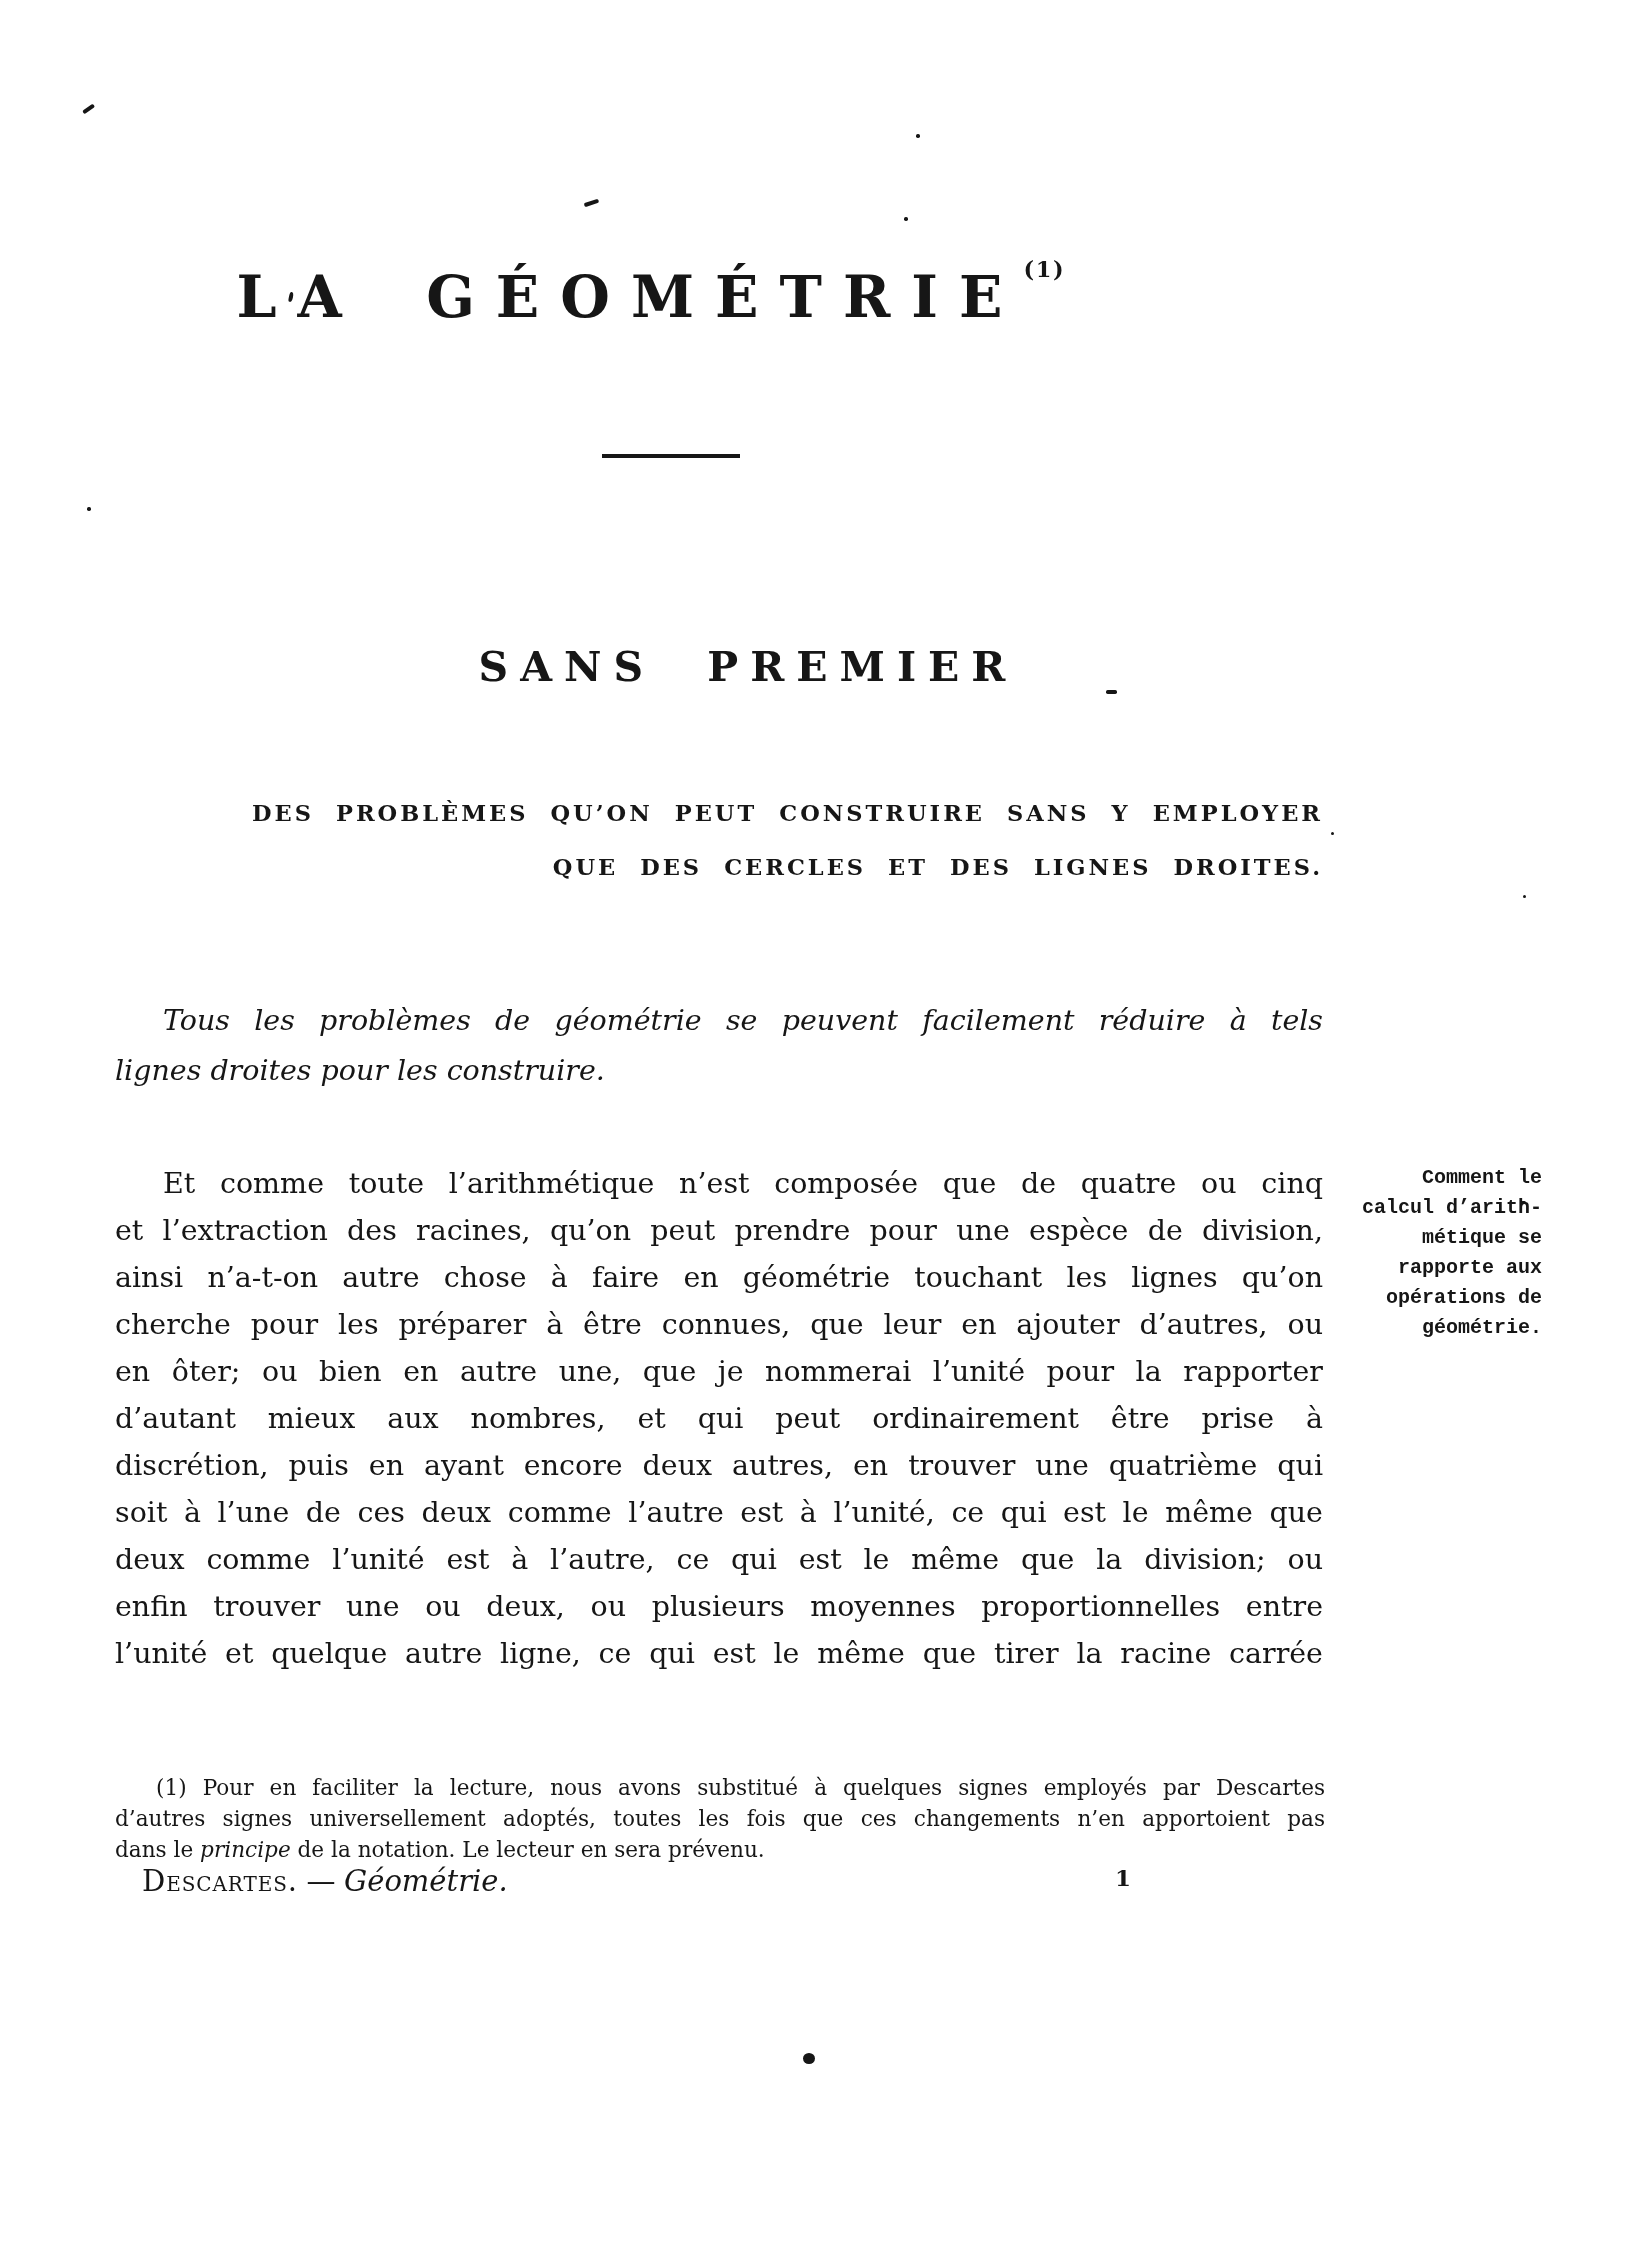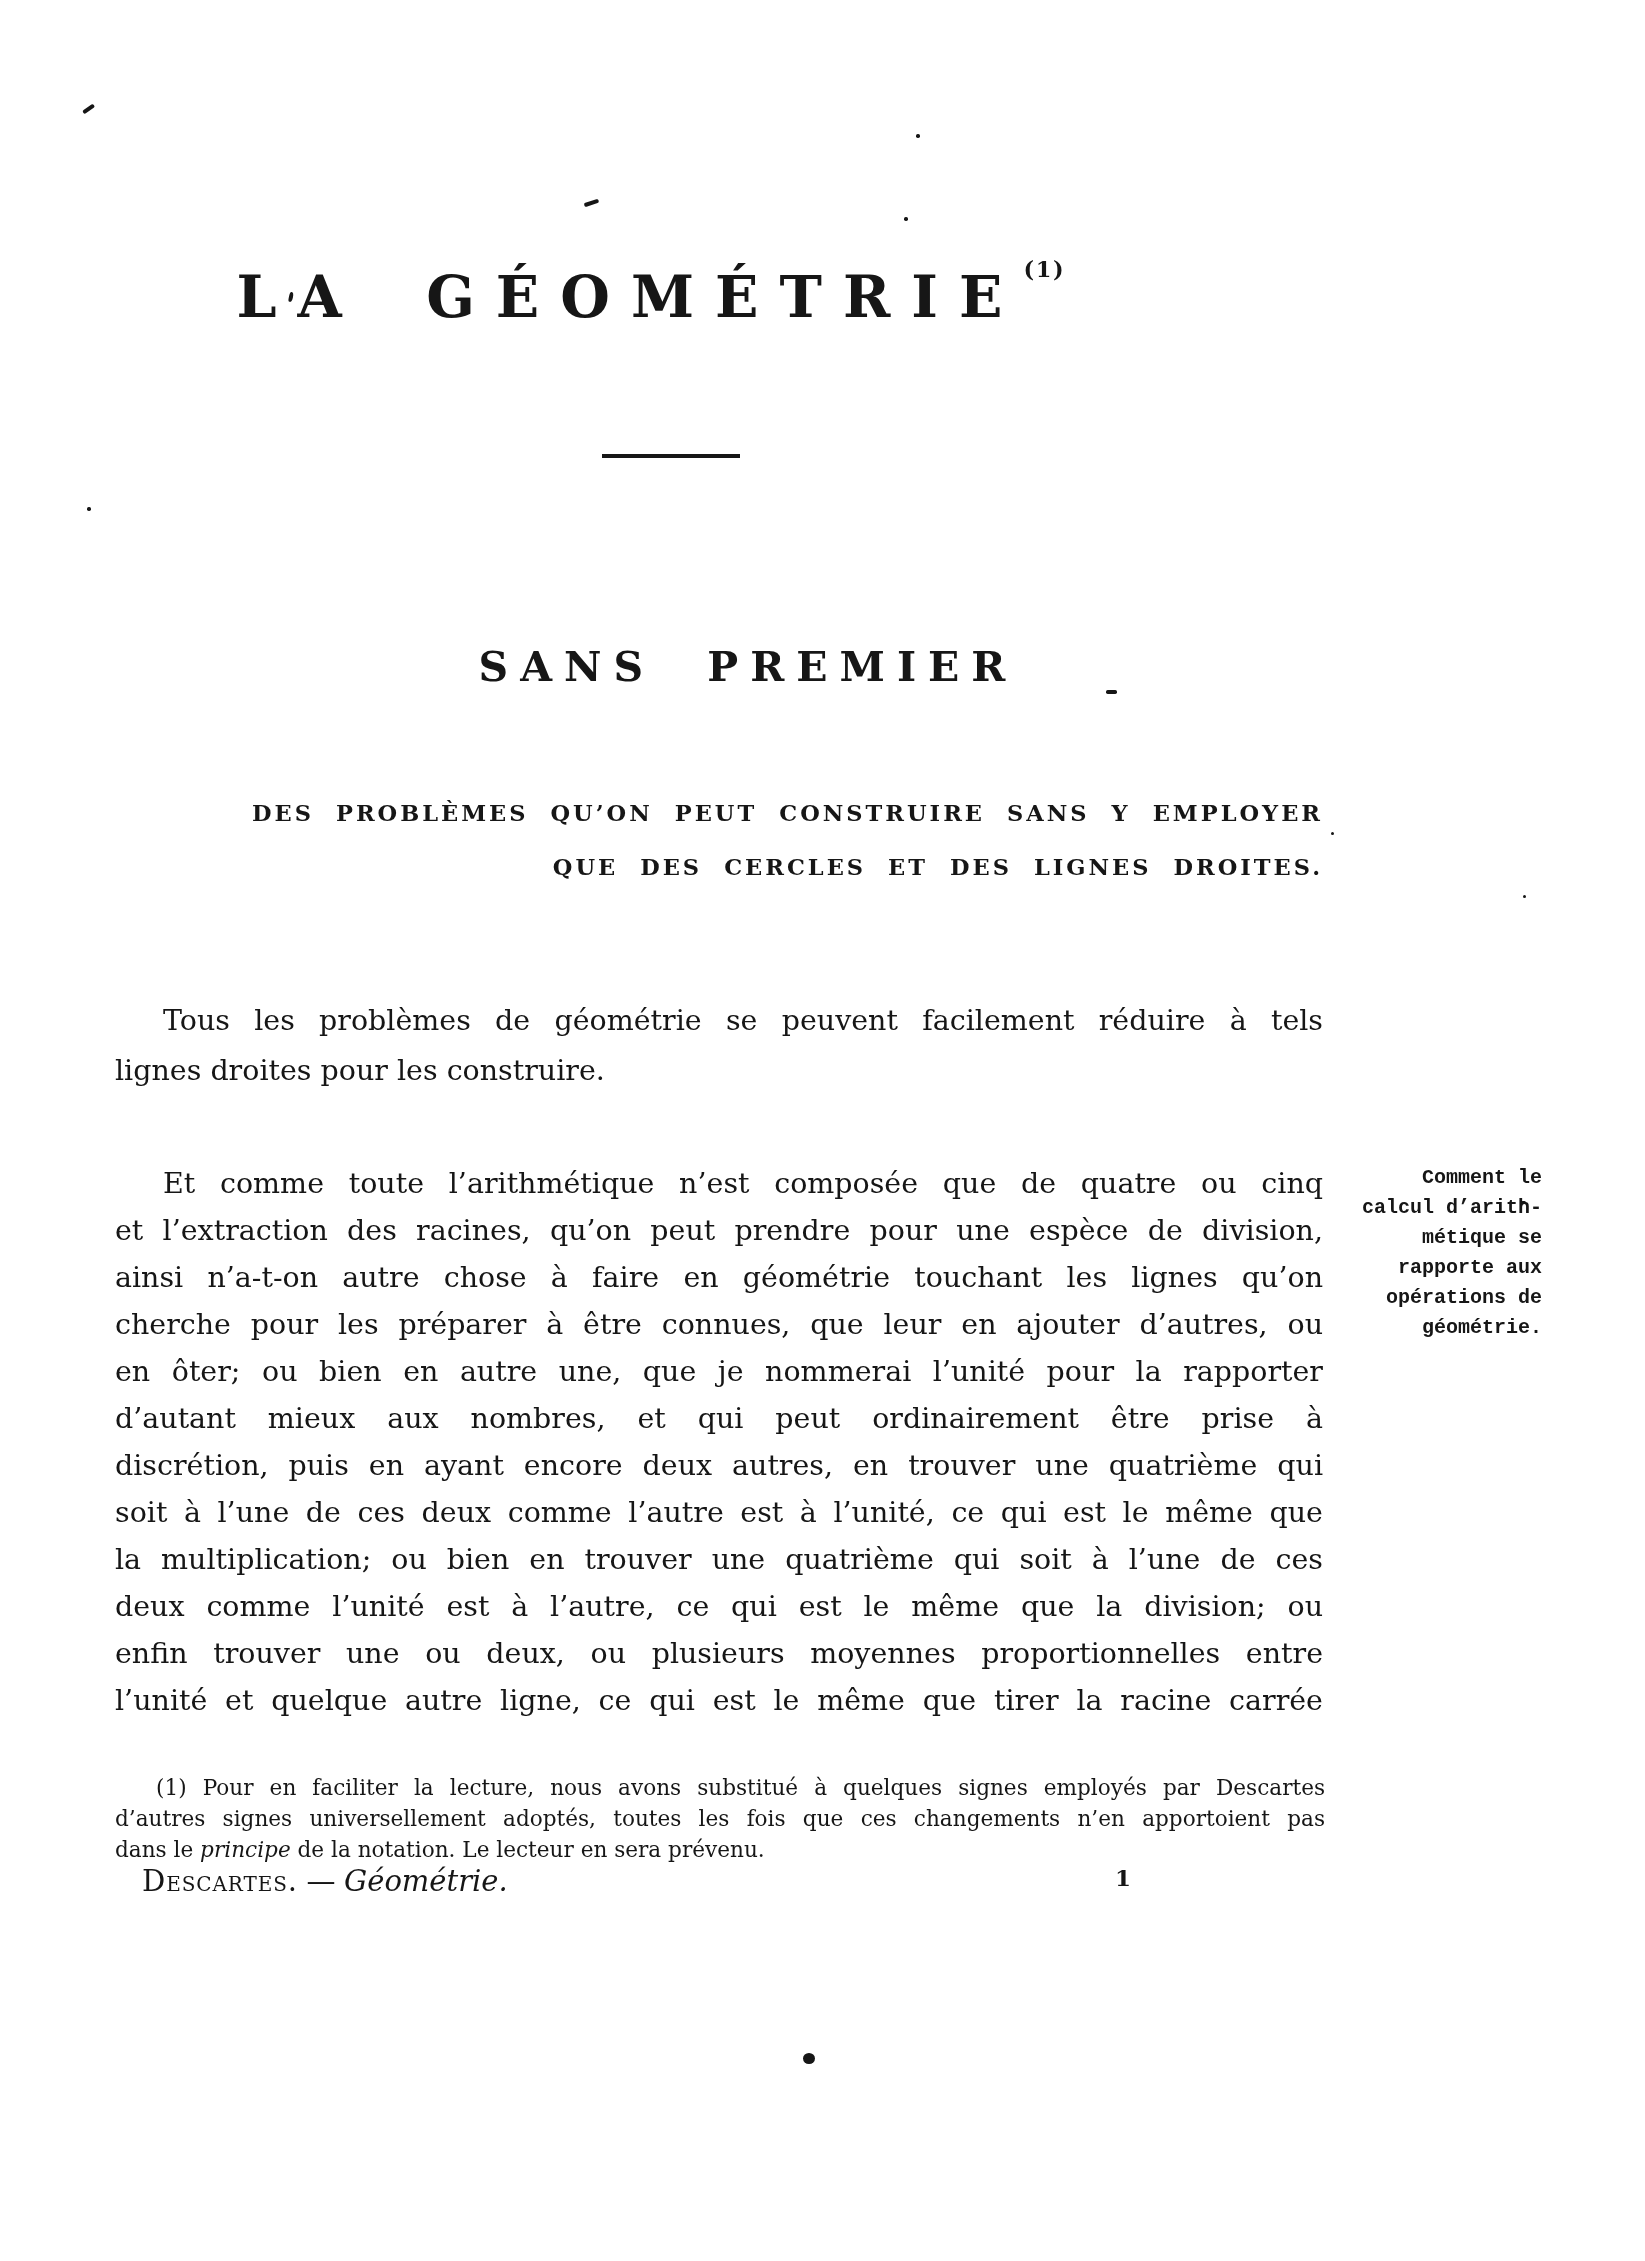--- a/index.html
+++ b/index.html
@@ -61,21 +61,21 @@
   
   .body-col { left: 115px; width: 1208px; }
   .para-1 { top: 996px; }
   .para-2 { top: 1160px; }
   .body-line {
     font-size: 28.5px;
     text-align: justify;
     text-align-last: justify;
     white-space: normal;
   }
-  .para-1 .body-line { line-height: 50px; }
+  .para-1 .body-line { line-height: 50px; font-style: italic; }
   .para-2 .body-line { line-height: 47px; }
   .body-line.indent { text-indent: 48px; }
   .body-line.last { text-align-last: left; }
 
   
   .margin-note {
     left: 1331px; top: 1163px; width: 211px;
     font-size: 20px;
     line-height: 30px;
     text-align: right;
@@ -137,21 +137,20 @@
 
 <div class="abs body-col para-2">
   <div class="body-line indent">Et comme toute l’arithmétique n’est composée que de quatre ou cinq</div>
   <div class="body-line">et l’extraction des racines, qu’on peut prendre pour une espèce de division,</div>
   <div class="body-line">ainsi n’a-t-on autre chose à faire en géométrie touchant les lignes qu’on</div>
   <div class="body-line">cherche pour les préparer à être connues, que leur en ajouter d’autres, ou</div>
   <div class="body-line">en ôter; ou bien en autre une, que je nommerai l’unité pour la rapporter</div>
   <div class="body-line">d’autant mieux aux nombres, et qui peut ordinairement être prise à</div>
   <div class="body-line">discrétion, puis en ayant encore deux autres, en trouver une quatrième qui</div>
   <div class="body-line">soit à l’une de ces deux comme l’autre est à l’unité, ce qui est le même que</div>
-  <div class="body-line">la multiplication; ou bien en trouver une quatrième qui soit à l’une de ces</div>
   <div class="body-line">deux comme l’unité est à l’autre, ce qui est le même que la division; ou</div>
   <div class="body-line">enfin trouver une ou deux, ou plusieurs moyennes proportionnelles entre</div>
   <div class="body-line">l’unité et quelque autre ligne, ce qui est le même que tirer la racine carrée</div>
 </div>
 
 <div class="abs margin-note">
   <div>Comment le</div>
   <div>calcul d’arith-</div>
   <div>métique se</div>
   <div>rapporte aux</div>

